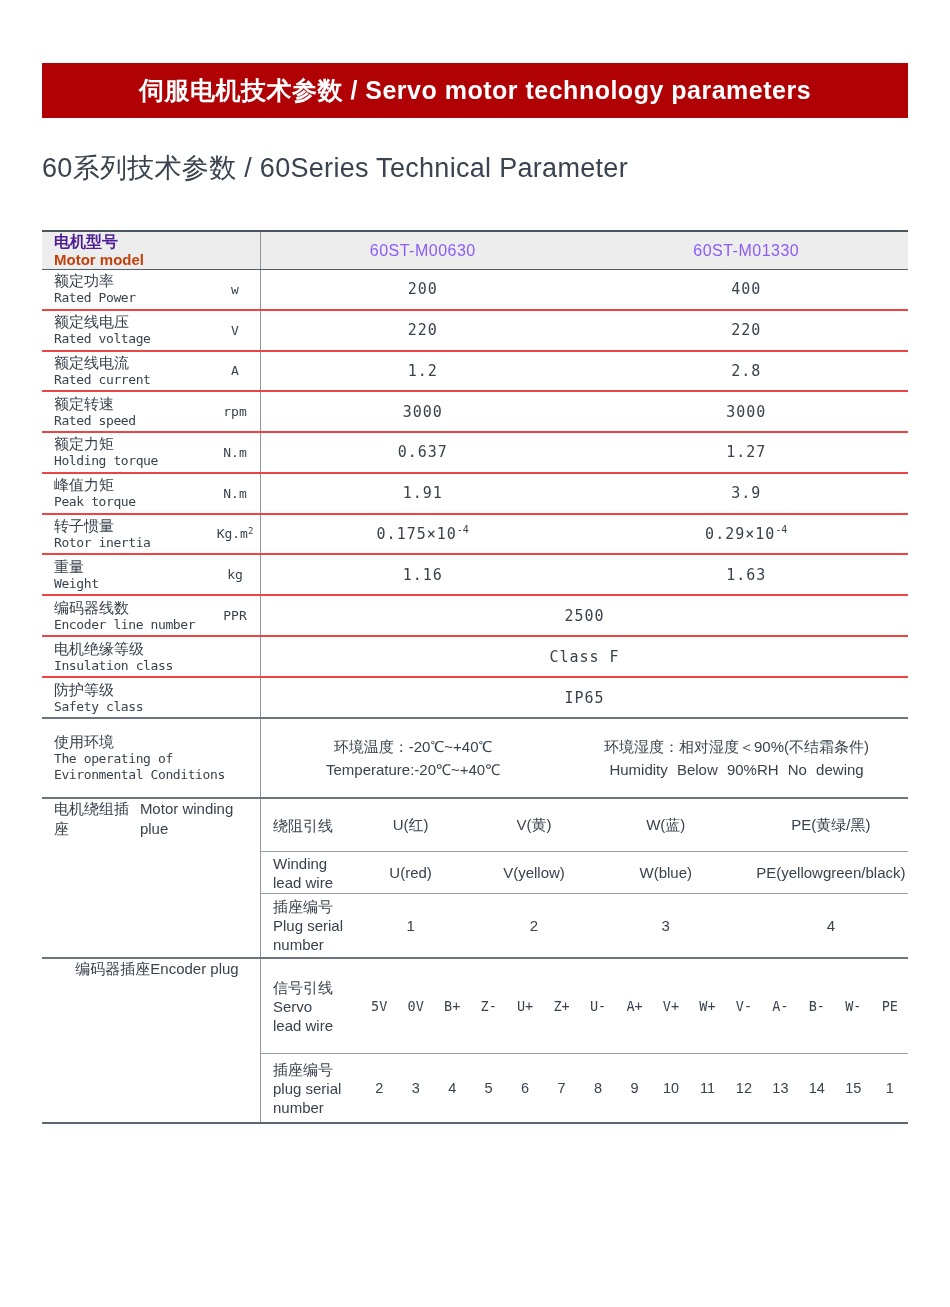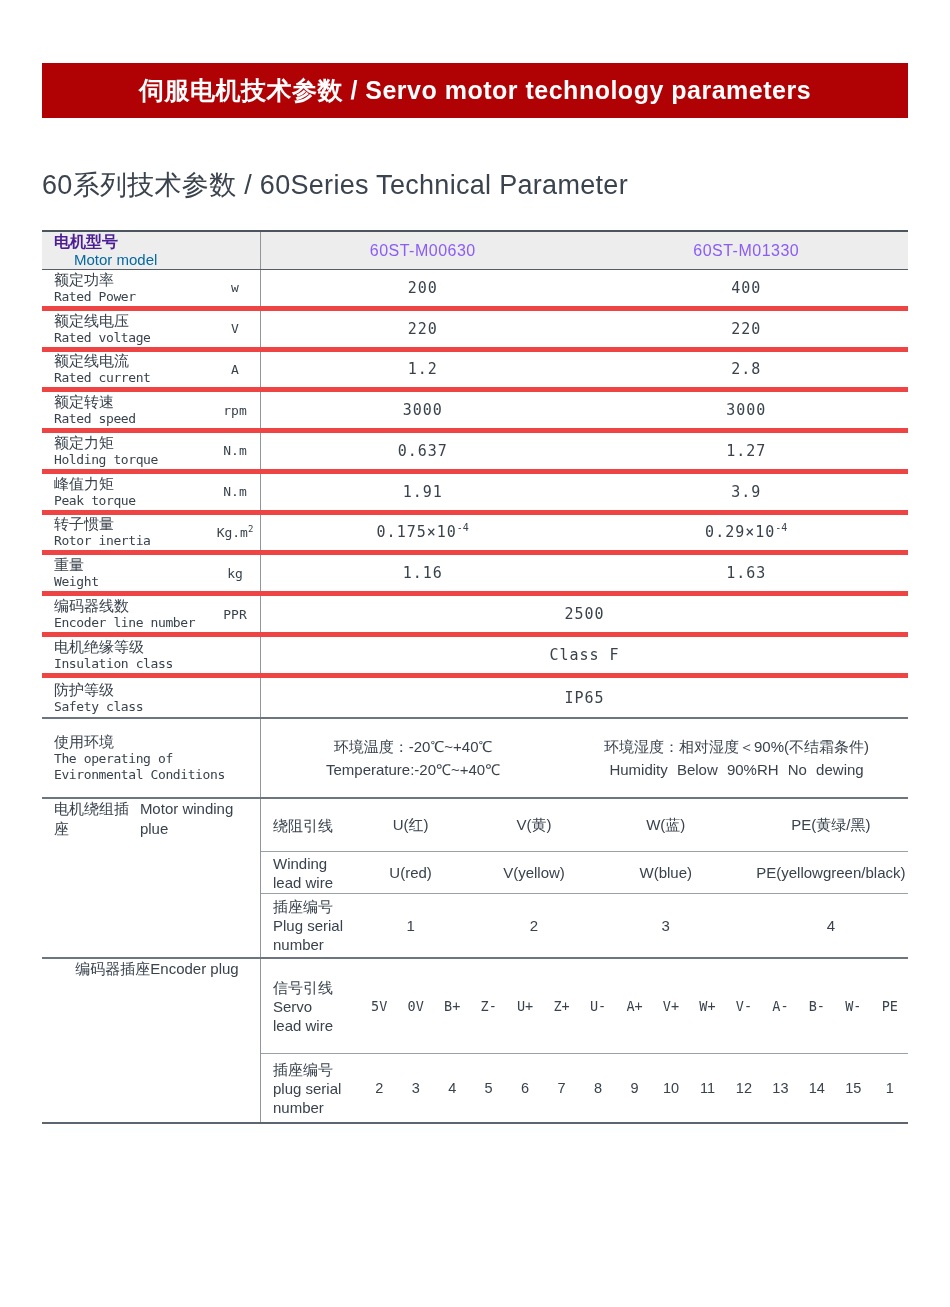--- a/index.html
+++ b/index.html
@@ -13,45 +13,45 @@
 
   
   .banner {
     position:absolute; left:42px; top:63px; width:866px; height:55px;
     background:#b00104; display:flex; align-items:center; justify-content:center;
   }
   .banner-title { color:#ffffff; font-size:25px; font-weight:700; letter-spacing:0.5px; }
 
   
   .page-title {
-    position:absolute; left:42px; top:167px;
+    position:absolute; left:42px; top:150px;
     font-size:27px; font-weight:400; color:#3a434e; letter-spacing:0.3px;
   }
 
   
   .spec-table {
     position:absolute; left:42px; top:230px; width:866px;
     border-top:2px solid #4c545e;
     border-bottom:2px solid #5d656f;
   }
-  .row { display:flex; border-bottom:5px solid #ef4444; }
+  .row { display:flex; border-bottom:2px solid #ef4444; }
   .row.header-row { height:38px; background:#ededed; border-bottom:1px solid #555e68; }
   .row.r-std  { height:40.75px; }
   .row.r-span { height:41px; }
   .row.sec-line { border-bottom:2px solid #6d757e; }
   .row.env-row { height:80px; border-bottom:2px solid #6d757e; }
   .row.wind-row { height:160px; border-bottom:2px solid #6d757e; }
   .row.enc-row { height:163px; border-bottom:none; }
 
   .name-cell { width:168px; padding-left:12px; display:flex; flex-direction:column; justify-content:center; }
   .zh { font-size:15px; line-height:18px; }
   .en-mono { font-size:13px; line-height:16px; font-family:"DejaVu Sans Mono", monospace; letter-spacing:-0.4px; white-space:nowrap; }
   .en-sans { font-size:15px; line-height:18px; }
   .header-row .zh { font-weight:700; font-size:16px; color:#4c1d95; }
-  .header-row .en-sans { font-weight:400; color:#0369a1;margin-left:20px; }
+  .header-row .en-sans { font-weight:700; color:#c2410c; }
 
   .unit-cell {
     width:50px; display:flex; align-items:center; justify-content:center;
     font-family:"DejaVu Sans Mono", monospace; font-size:13px;
   }
   .vals { width:648px; border-left:1px solid #8f969e; display:flex; }
   .model-cell { flex:1; display:flex; align-items:center; justify-content:center; font-size:16px; color:#8b5cf6; letter-spacing:0.5px; }
   .value-cell {
     flex:1; display:flex; align-items:center; justify-content:center;
     font-family:"DejaVu Sans Mono", monospace; font-size:15px; letter-spacing:1px;

